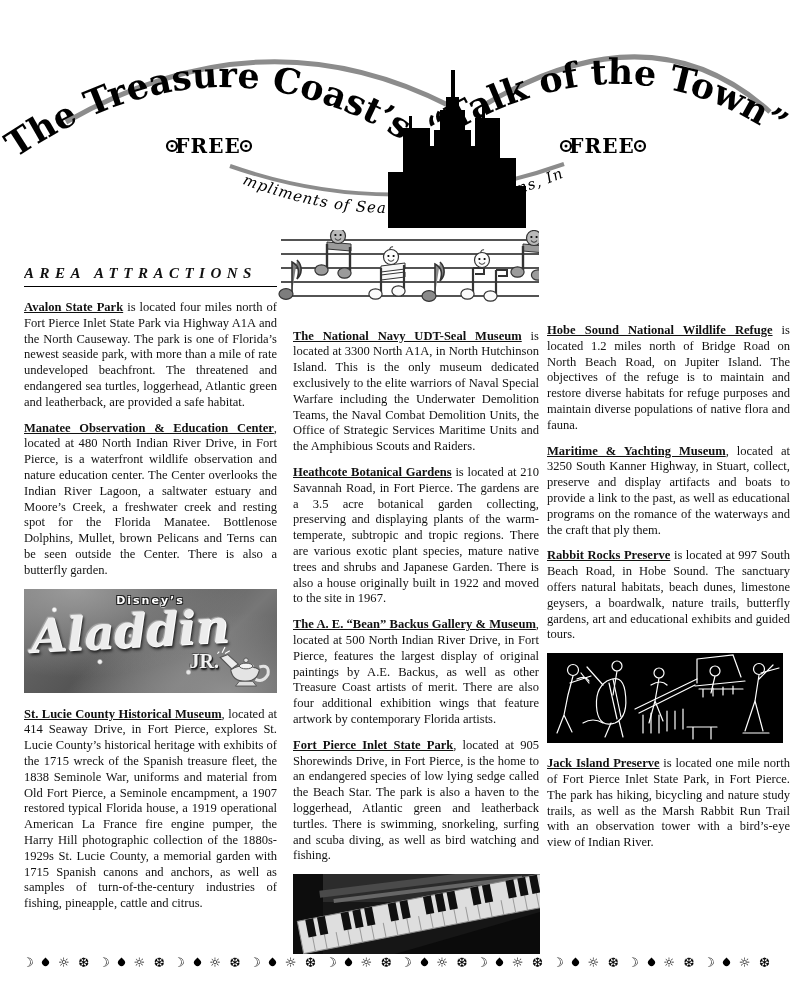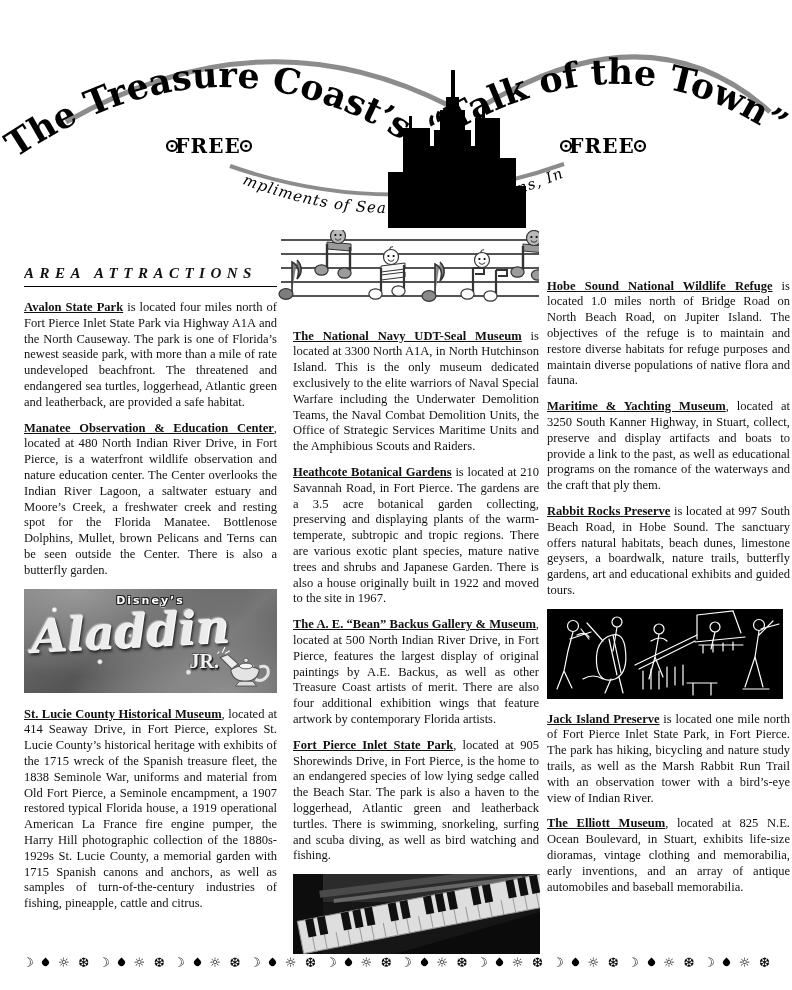--- a/index.html
+++ b/index.html
@@ -285,21 +285,21 @@
                 <rect x="220" y="-30" width="8" height="18"></rect>
               <rect x="232" y="-30" width="8" height="18"></rect>
             </g>
           </g>
         </svg>
       </div>
     </div>
 
     <div class="col col-right">
 
-      <p class="article"><span class="atitle">Hobe Sound National Wildlife Refuge</span><span> is located 1.0 miles north of Bridge Road on North Beach Road, on Jupiter Island.  The objectives of the refuge is to maintain and restore diverse habitats for refuge purposes and maintain diverse populations of native flora and fauna.</span></p>
+      <p class="article"><span class="atitle">Hobe Sound National Wildlife Refuge</span><span> is located 1.2 miles north of Bridge Road on North Beach Road, on Jupiter Island.  The objectives of the refuge is to maintain and restore diverse habitats for refuge purposes and maintain diverse populations of native flora and fauna.</span></p>
 
       <p class="article"><span class="atitle">Maritime &amp; Yachting Museum</span><span>, located at 3250 South Kanner Highway, in Stuart, collect, preserve and display artifacts and boats to provide a link to the past, as well as educational programs on the romance of the waterways and the craft that ply  them.</span></p>
 
 
       <p class="article"><span class="atitle">Rabbit Rocks Preserve</span><span> is located at 997 South Beach Road, in Hobe Sound.  The sanctuary offers natural habitats, beach dunes, limestone geysers, a boardwalk, nature trails, butterfly gardens, art and educational exhibits and guided tours.</span></p>
 
       <div class="band-block">
         <svg width="236" height="90" viewBox="0 0 236 90">
           <rect width="236" height="90" fill="#000"></rect>
           <g stroke="#fff" stroke-width="1.2" fill="none" stroke-linecap="round">
@@ -325,21 +325,20 @@
             <path d="M208,48 L198,78 M208,48 L216,78 M196,80 h26"></path>
             <path d="M96,62 v18 M104,60 v20 M112,62 v18 M120,58 v20 M128,58 v18 M136,56 v20"></path>
             <path d="M36,70 q10,-6 20,0 M140,74 h30 M146,74 v12 M164,74 v12"></path>
           </g>
         </svg>
       </div>
 
 
       <p class="article"><span class="atitle">Jack Island Preserve</span><span> is located one mile north of Fort Pierce Inlet State Park, in Fort Pierce. The park has hiking, bicycling and nature study trails, as well as the Marsh Rabbit Run Trail with an observation tower with a bird’s-eye view of Indian River.</span></p>
 
-      <p class="article"><span class="atitle">The Elliott Museum</span><span>, located  at 825 N.E. Ocean Boulevard, in Stuart, exhibits life-size dioramas, vintage clothing and memorabilia, early inventions, and  an array of antique automobiles and baseball memorabilia.</span></p>
     </div>
   </div>
 
   <div id="footer-border">
       <span class="fsym moon">☾</span>
       <span class="fsym drop"></span>
       <span class="fsym sun">☼</span>
       <span class="fsym snowflake">❆</span>
       <span class="fsym moon">☾</span>
       <span class="fsym drop"></span>

